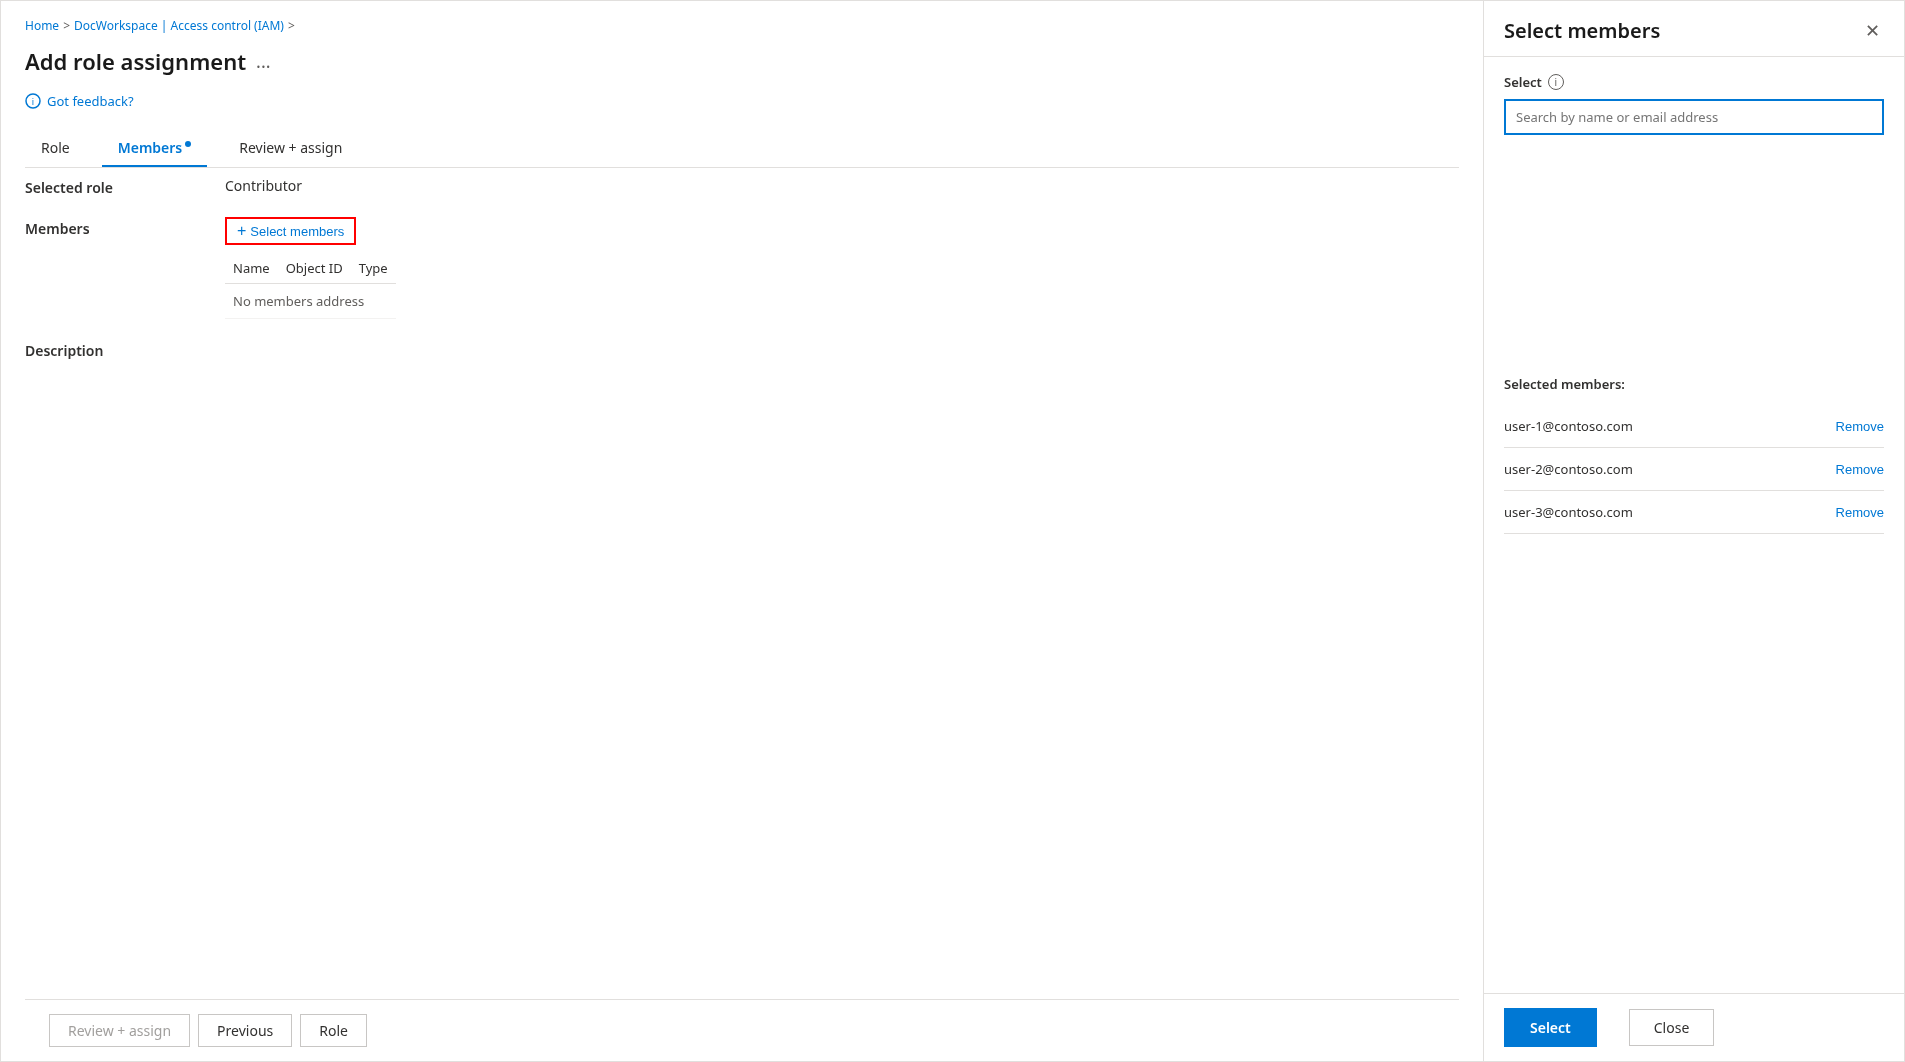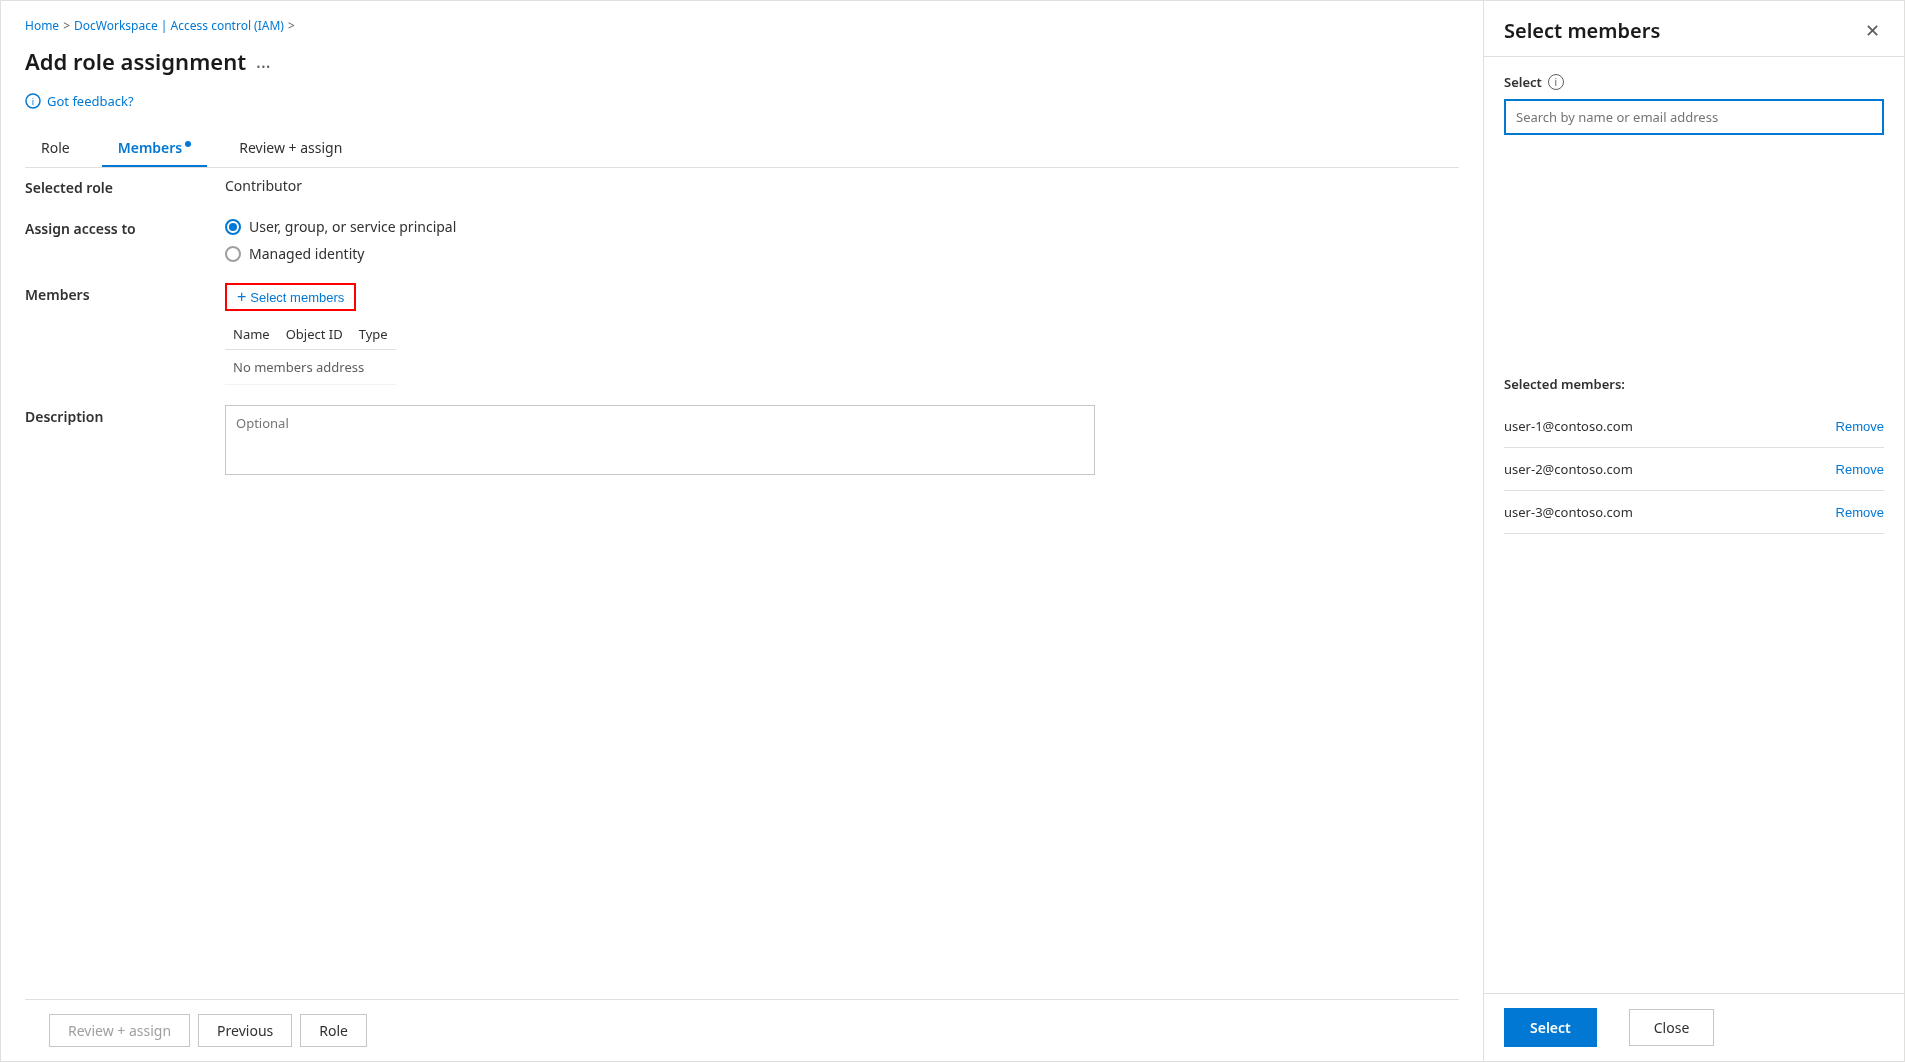--- a/index.html
+++ b/index.html
@@ -408,33 +408,20 @@
       </div>
     </div>
 
     <div class="form-section">
 
       <div class="form-row">
         <span class="form-label">Selected role</span>
         <span class="form-value">Contributor</span>
       </div>
 
-      <div class="form-row">
-        <span class="form-label">Assign access to</span>
-        <div class="radio-group">
-          <div class="radio-item">
-            <div class="radio-circle selected"></div>
-            <span>User, group, or service principal</span>
-          </div>
-          <div class="radio-item">
-            <div class="radio-circle empty"></div>
-            <span>Managed identity</span>
-          </div>
-        </div>
-      </div>
 
       <div class="form-row" style="align-items: flex-start;">
         <span class="form-label">Members</span>
         <div>
           <button class="select-members-btn">
             <span class="plus">+</span>
             <span>Select members</span>
           </button>
           <table class="members-table">
             <thead>
@@ -448,21 +435,20 @@
               <tr>
                 <td colspan="3">No members address</td>
               </tr>
             </tbody>
           </table>
         </div>
       </div>
 
       <div class="form-row" style="align-items: flex-start;">
         <span class="form-label">Description</span>
-        <textarea class="description-textarea" placeholder="Optional" style=""></textarea>
       </div>
     </div>
 
     <div class="bottom-bar">
       <button class="btn disabled">Review + assign</button>
       <button class="btn">Previous</button>
       <button class="btn">Role</button>
     </div>
   </div>
 

